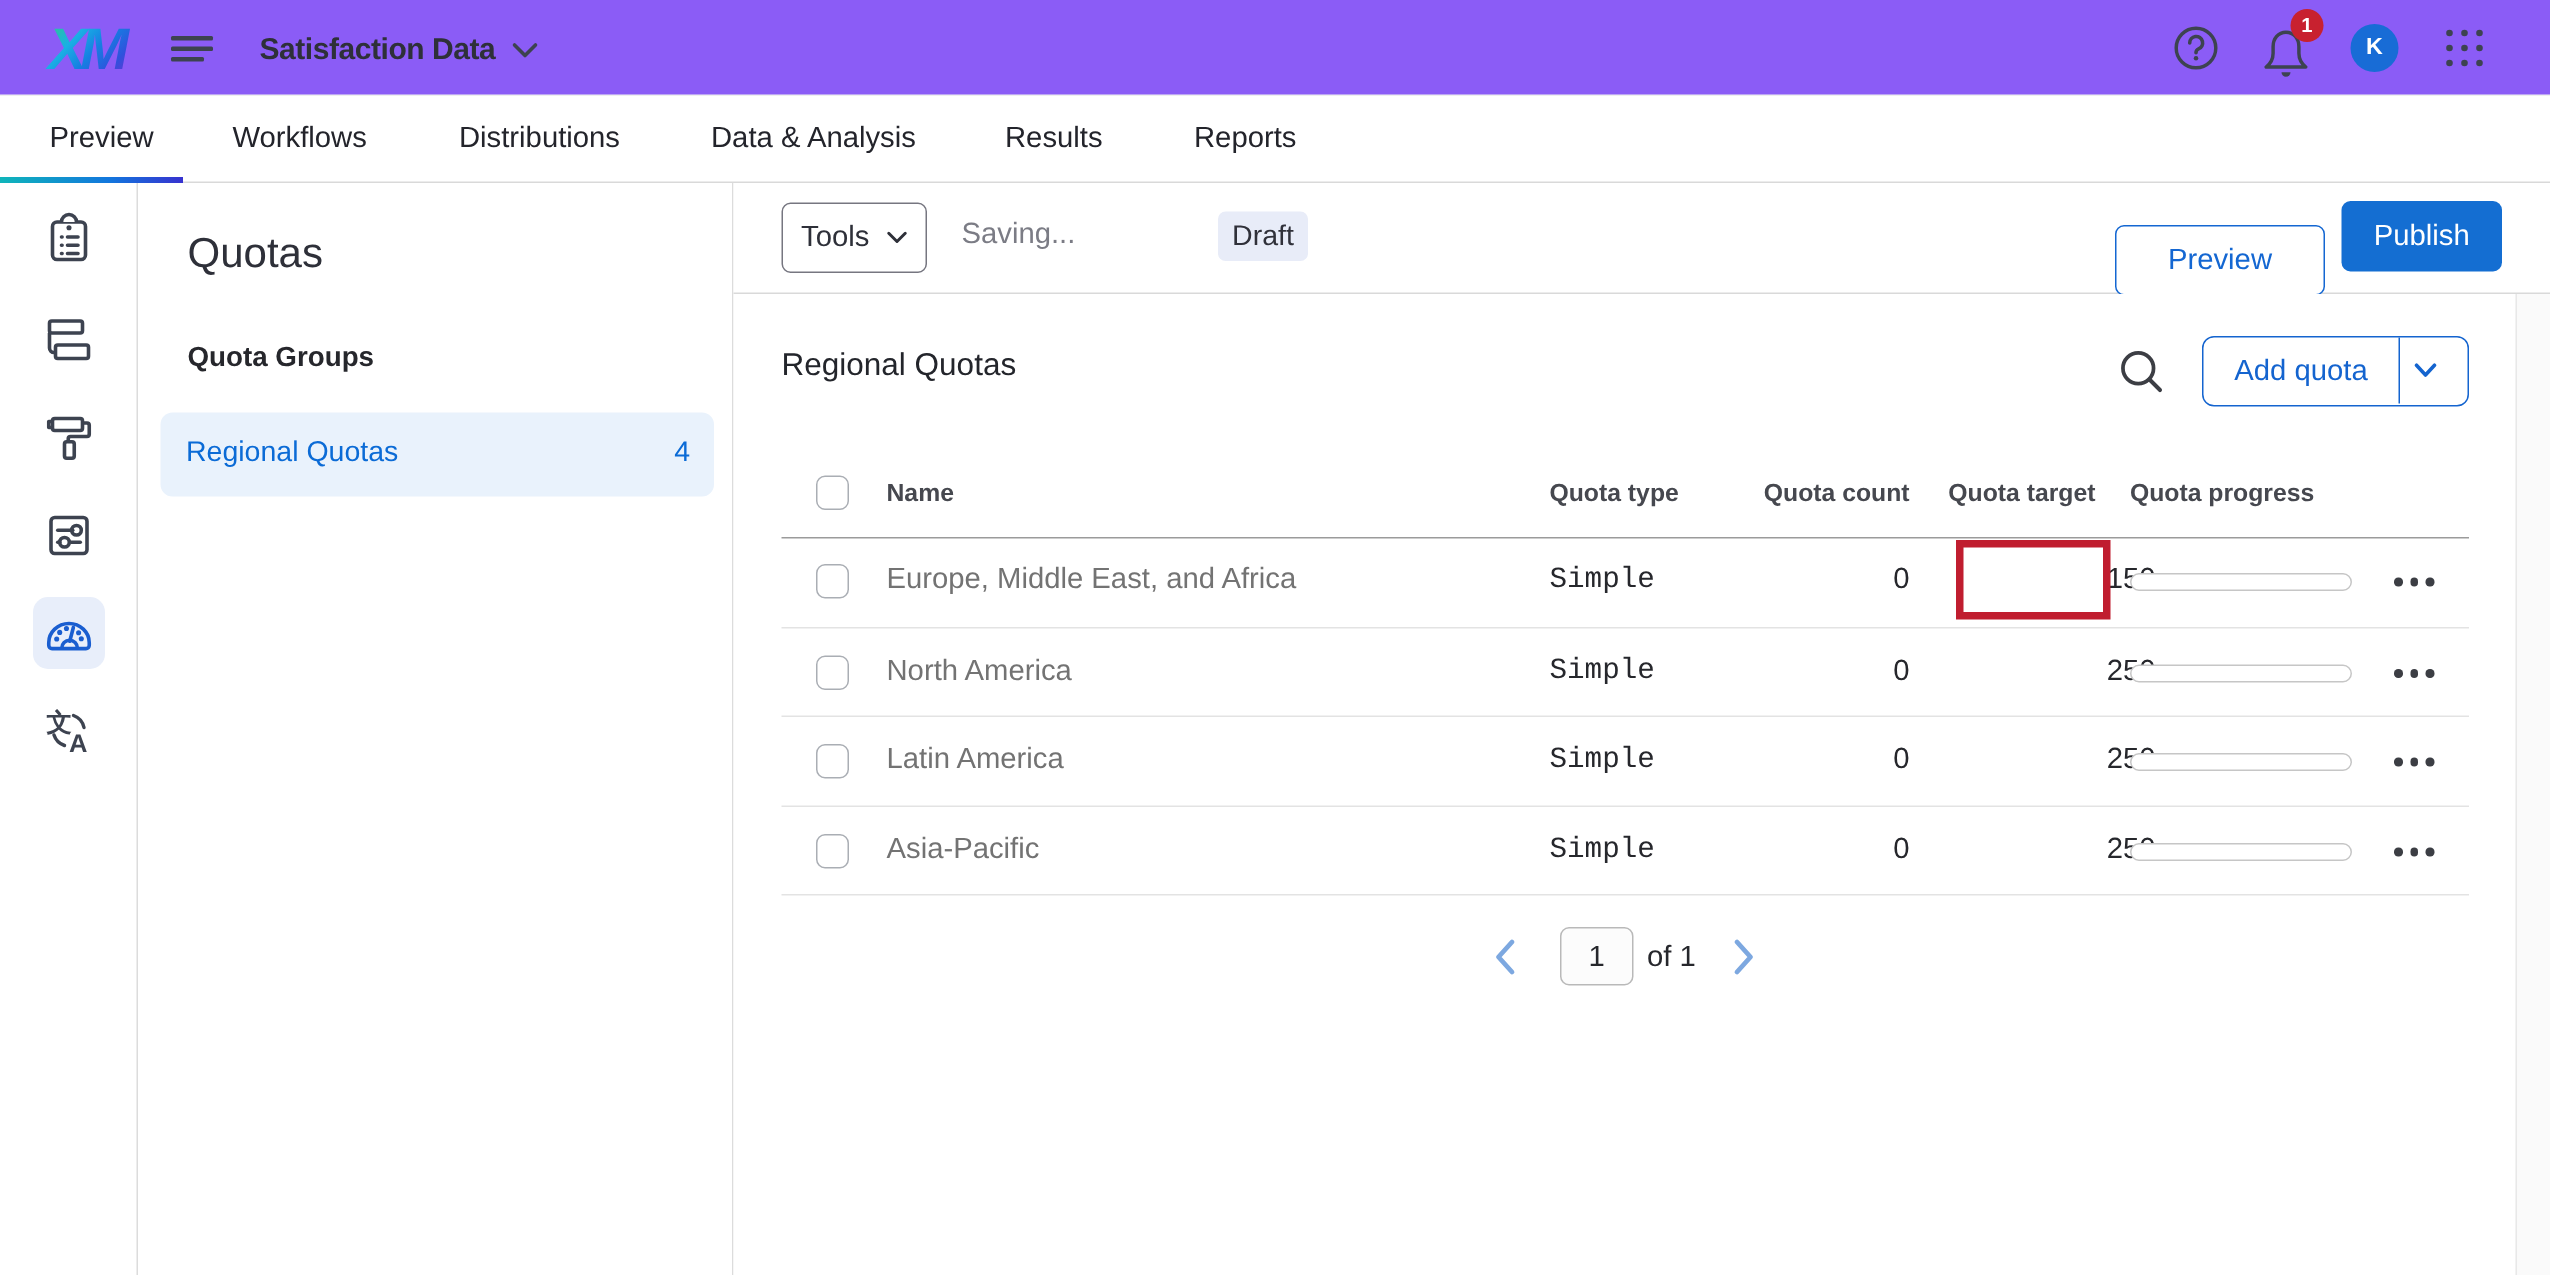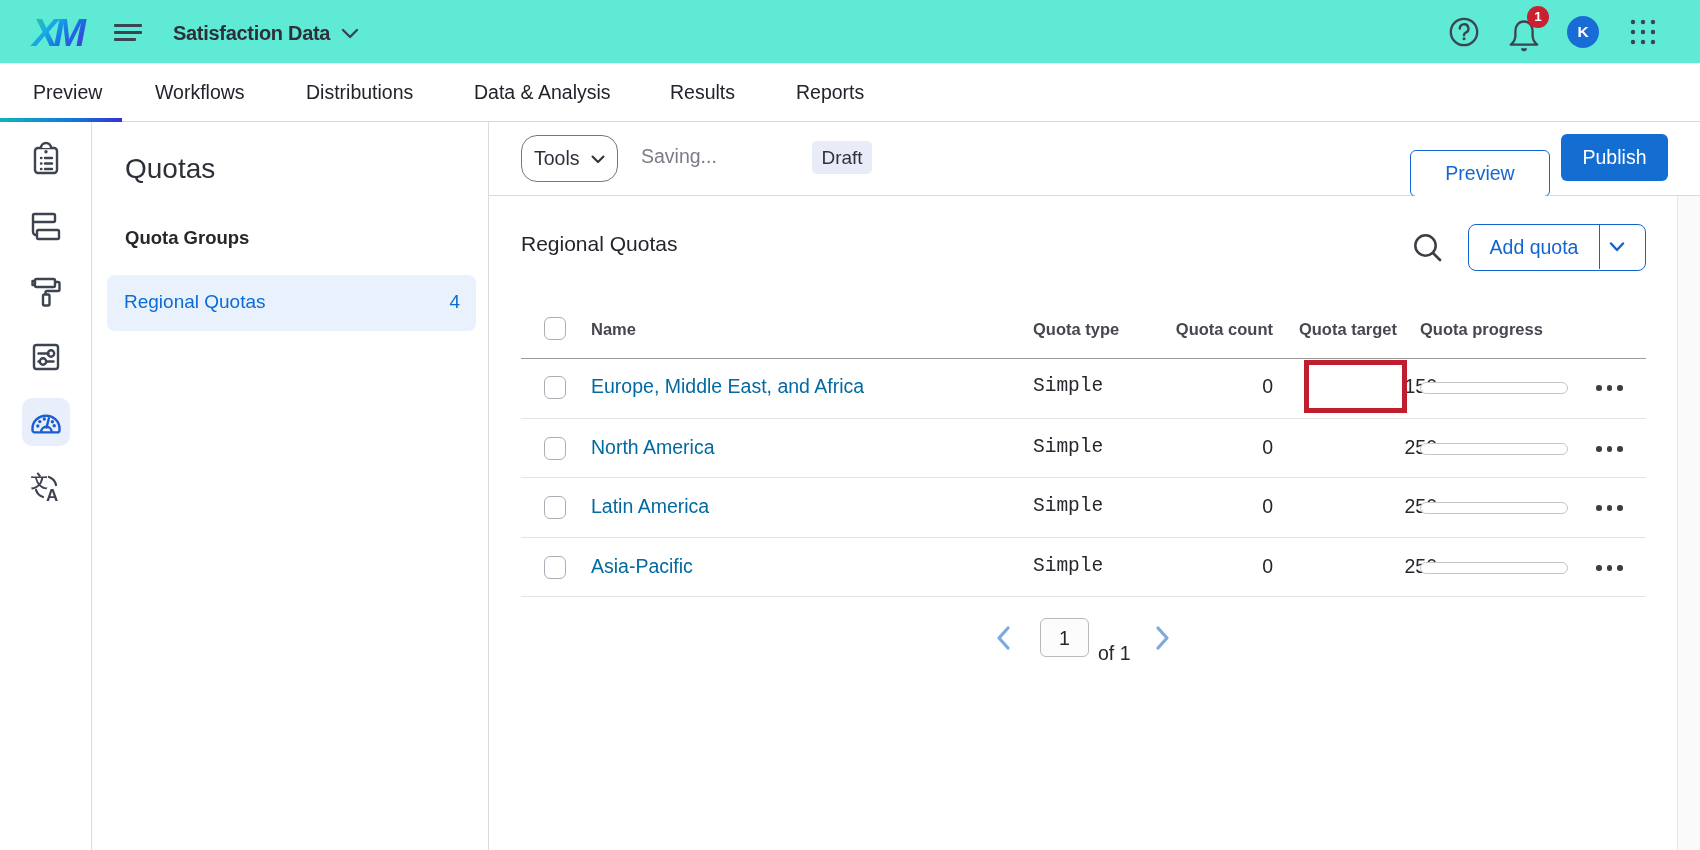--- a/index.html
+++ b/index.html
@@ -1,21 +1,21 @@
 <!DOCTYPE html>
 <html><head>
 <meta charset="utf-8">
 <style>
 * { margin:0; padding:0; box-sizing:border-box; }
 html,body { width:1700px; height:850px; overflow:hidden; background:#fff;
   font-family:"Liberation Sans", sans-serif; color:#26272e; }
 .abs { position:absolute; }
 
 
-#topbar { position:absolute; left:0; top:0; width:1700px; height:64px; background:#5eead4; border-bottom:1px solid #efefef; }
+#topbar { position:absolute; left:0; top:0; width:1700px; height:64px; background:#8b5cf6; border-bottom:1px solid #efefef; }
 #hamb { position:absolute; left:114px; top:24px; width:28px; height:17px; }
 #hamb i { position:absolute; left:0; height:2.6px; background:#3d4350; border-radius:1px; display:block; }
 #survname { position:absolute; left:173px; top:22px; font-size:20px; font-weight:bold; color:#2e3039; letter-spacing:-0.3px; }
 
 
 #tabbar { position:absolute; left:0; top:64px; width:1700px; height:58px; background:#fff; border-bottom:1px solid #d9d9d9; }
 .tab { position:absolute; top:0; height:57px; line-height:57px; font-size:19.5px; color:#23242b; }
 #tabul { position:absolute; left:0; top:54px; width:122px; height:4px;
   background:linear-gradient(90deg,#0fb5ba 0%, #1276dd 60%, #3732cf 100%); }
 
@@ -27,21 +27,21 @@
 
 #lpanel { position:absolute; left:92px; top:122px; width:397px; height:728px; background:#fff; border-right:1px solid #dcdcdc; }
 #lp-quotas { position:absolute; left:33px; top:31px; font-size:28px; color:#2e3039; }
 #lp-groups { position:absolute; left:33px; top:105px; font-size:18.5px; font-weight:bold; color:#26272c; }
 #lp-sel { position:absolute; left:15px; top:153px; width:369px; height:56px; background:#e9f2fc; border-radius:8px; }
 #lp-sel .t { position:absolute; left:17px; top:16px; font-size:19px; color:#0b6bd6; }
 #lp-sel .n { position:absolute; right:16px; top:16px; font-size:19px; color:#0b6bd6; }
 
 
 #toolbar { position:absolute; left:489px; top:122px; width:1211px; height:74px; background:#fff; border-bottom:1px solid #d9d9d9; }
-#btn-tools { position:absolute; left:32px; top:13px; width:97px; height:47px; border:1px solid #767680; border-radius:16px; background:#fff;
+#btn-tools { position:absolute; left:32px; top:13px; width:97px; height:47px; border:1px solid #767680; border-radius:6px; background:#fff;
   font-size:19.5px; color:#2e3039; }
 #saving { position:absolute; left:152px; top:23px; font-size:19.5px; color:#7b7c85; }
 #draft { position:absolute; left:323px; top:19px; width:60px; height:33px; background:#e8ecf8; border-radius:5px;
   text-align:center; line-height:33px; font-size:19px; color:#30313a; }
 #btn-preview { position:absolute; left:921px; top:12px; width:140px; height:47px; border:1px solid #1467d2; border-radius:6px;
   background:#fff; color:#1467d2; font-size:19.5px; text-align:center; line-height:45px;margin-top:16px; }
 #btn-publish { position:absolute; left:1072px; top:12px; width:107px; height:47px; border-radius:6px;
   background:#146ed2; color:#fff; font-size:19.5px; text-align:center; line-height:47px; }
 
 
@@ -51,34 +51,34 @@
 #addq { position:absolute; left:979px; top:28px; width:178px; height:47px; border:1.5px solid #1464cf; border-radius:8px; background:#fff; }
 #addq .lbl { position:absolute; left:0; top:0; width:130px; height:44px; line-height:44px; text-align:center; color:#1464cf; font-size:19.5px; }
 #addq .sep { position:absolute; left:130px; top:0; width:1px; height:44px; background:#1464cf; }
 
 
 .chk { position:absolute; left:55px; width:22px; height:23px; border:1.5px solid #aaaeb4; border-radius:6px; background:#fff; }
 #thead { position:absolute; left:32px; top:100px; width:1125px; height:62px; }
 .th { position:absolute; top:14px; font-size:16.5px; font-weight:bold; color:#46484f; }
 #hline { position:absolute; left:32px; top:162px; width:1125px; height:1px; background:#9b9b9b; }
 .row { position:absolute; left:32px; width:1125px; height:59px; border-bottom:1px solid #e3e3e3; }
-.row .name { position:absolute; left:70px; top:17px; font-size:19.5px; color:#0369a1; }
+.row .name { position:absolute; left:70px; top:17px; font-size:19.5px; color:#737373; }
 .row .typ { position:absolute; left:512px; top:17px; font-size:19.5px; color:#26272c;font-family:Liberation Mono, monospace; }
 .row .cnt { position:absolute; left:630px; top:17px; width:122px; text-align:right; font-size:19.5px; color:#26272c; }
 .row .tgt { position:absolute; left:743px; top:17px; width:133px; text-align:right; font-size:19.5px; color:#26272c;margin-left:40px; }
 .pbar { position:absolute; left:899px; top:24px; width:148px; height:12px; border:1px solid #c6c6c6; border-radius:7px; background:#fff; }
 .dots { position:absolute; left:1075px; top:27px; width:31px; height:6px; }
 .dots i { position:absolute; top:0; width:5.5px; height:5.5px; border-radius:50%; background:#3c3e44; display:block; }
 #redbox { position:absolute; left:815px; top:164px; width:103px; height:53px; border:5.5px solid #c01d2f; }
 
 
 #pgn { position:absolute; left:489px; top:422px; width:240px; height:60px; }
 #pg1 { position:absolute; left:62px; top:0; width:49px; height:39px; border:1px solid #b9b9b9; border-radius:6px; background:#fcfcfc;
   text-align:center; line-height:39px; font-size:19.5px; color:#26272c; }
-#pgof { position:absolute; left:120px; top:24px; font-size:19.5px; color:#26272c;text-align:center; }
+#pgof { position:absolute; left:120px; top:9px; font-size:19.5px; color:#26272c;text-align:center; }
 .pchev { position:absolute; top:6px; }
 </style>
 </head>
 <body>
 
 <div id="topbar">
   <svg class="abs" style="left:29px;top:10px" width="64" height="42" viewBox="0 0 64 42">
     <defs>
       <linearGradient id="xmg" x1="0" y1="0.15" x2="1" y2="0.85">
         <stop offset="0" stop-color="#2ec690"></stop>

